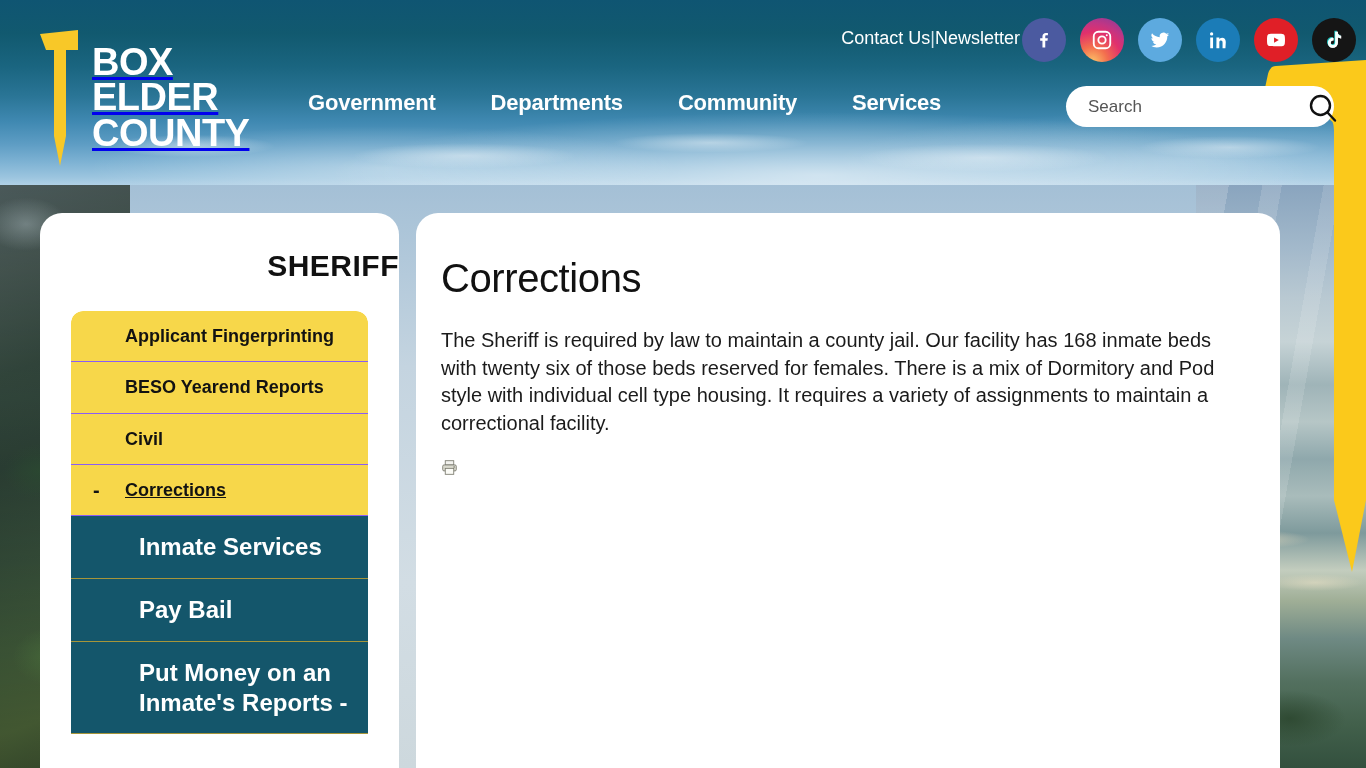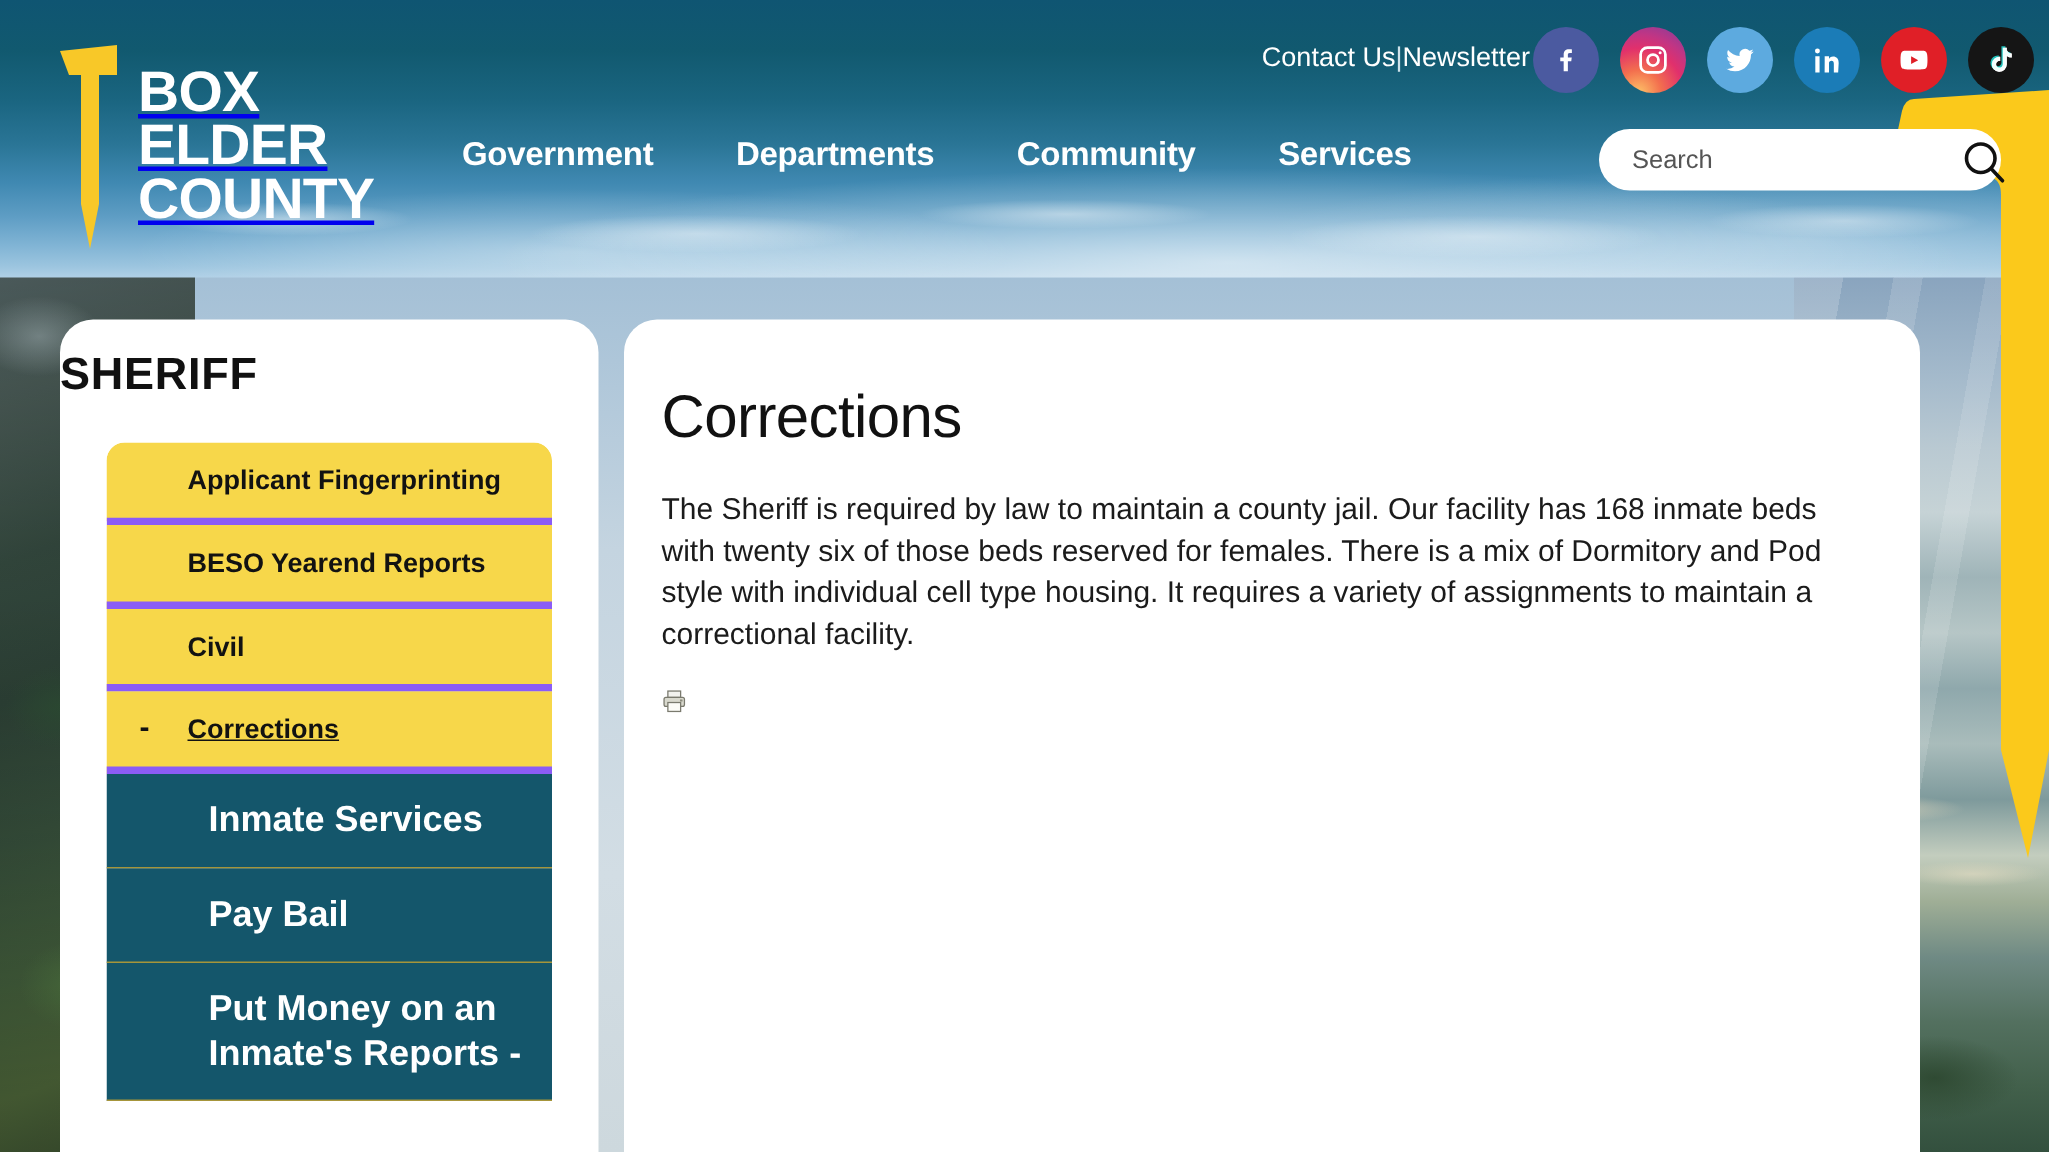--- a/index.html
+++ b/index.html
@@ -143,29 +143,29 @@
 
   
   .big-spike { position:absolute; right:0; top:60px; width:110px; height:520px; }
 
   
   .sidebar {
     position:absolute; left:40px; top:213px; width:359px; height:600px;
     background:#fff; border-radius:22px 22px 0 0; overflow:hidden;
   }
   .sidebar-title {
-    text-align:left; font-size:30px; font-weight:700; color:#111;
-    letter-spacing:.5px; margin-top:20px;
+    text-align:right; font-size:30px; font-weight:700; color:#111;
+    letter-spacing:.5px; margin-top:36px;
   }
   .menu { margin:28px 31px 0 31px; border-radius:12px 12px 0 0; overflow:hidden; }
   .menu-item {
     background:#f7d74a; color:#121212;
     font-size:18px; font-weight:700;
     padding:14px 16px 14px 54px;
-    border-bottom:5px solid #8b5cf6;
+    border-bottom:1px solid #8b5cf6;
     cursor:pointer; position:relative;
     line-height:1.24;
   }
   .menu-item.first { border-radius:12px 12px 0 0; }
   .menu-item.active .label { text-decoration:underline; }
   .menu-toggle {
     position:absolute; left:22px; top:50%; transform:translateY(-50%);
     font-weight:700; font-size:20px; color:#121212;
   }
   .submenu-item {

